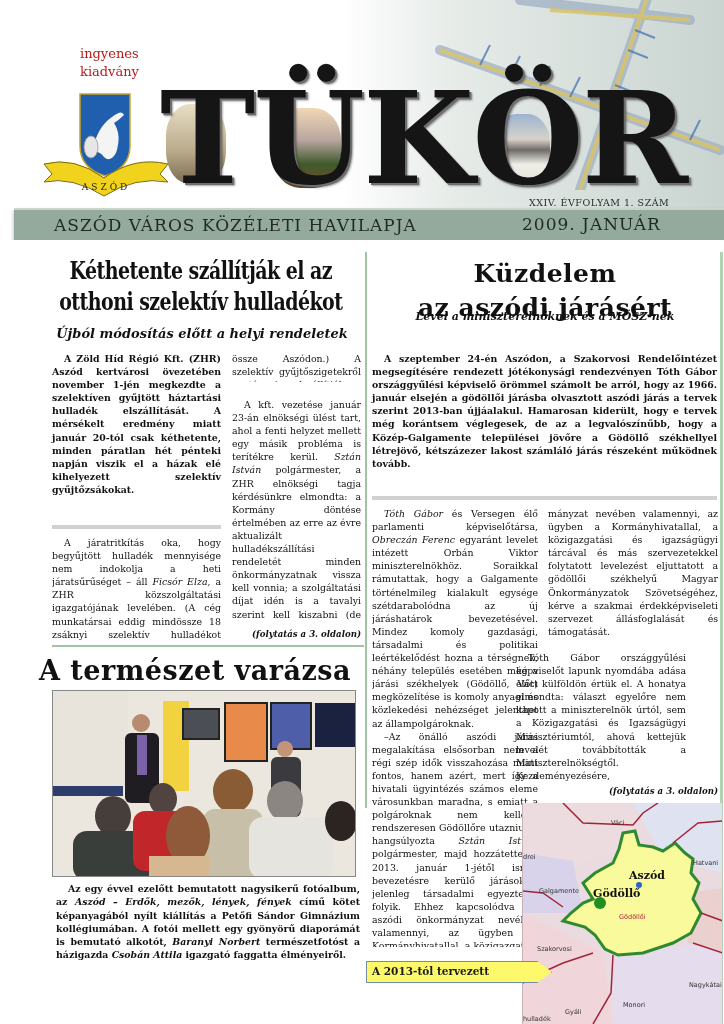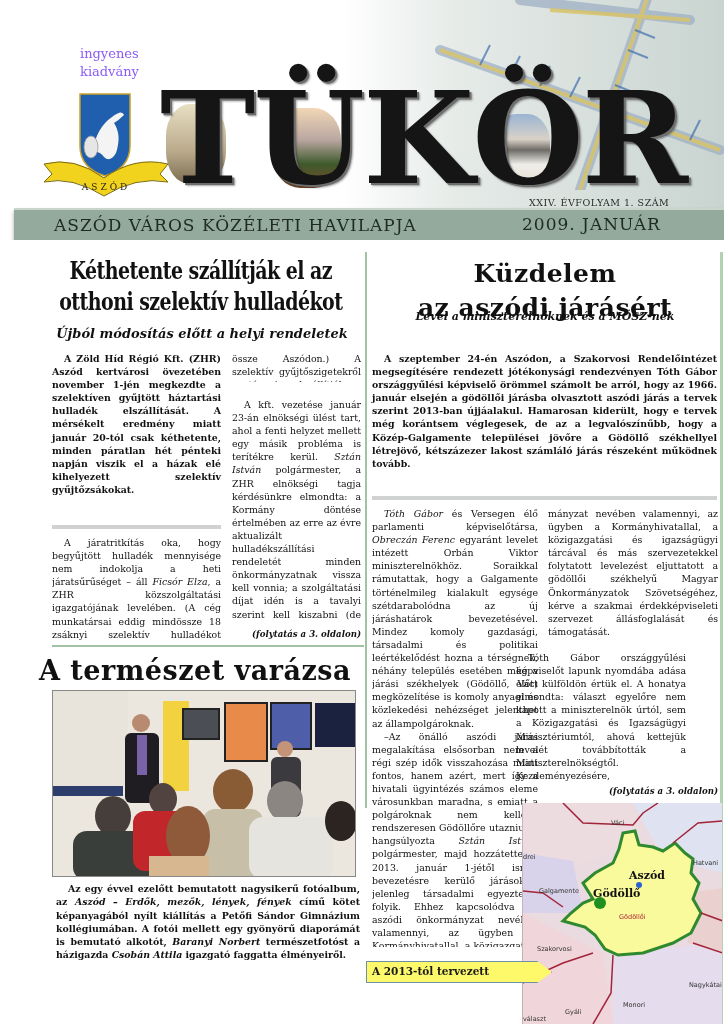--- a/index.html
+++ b/index.html
@@ -5,21 +5,21 @@
   * { box-sizing: border-box; margin: 0; padding: 0; }
   html, body { width: 724px; height: 1024px; background: #ffffff; overflow: hidden; }
   body { position: relative; font-family: "DejaVu Serif", serif; color: #111; }
 
   
   .masthead { position: absolute; left: 0; top: 0; width: 724px; height: 240px; overflow: hidden; }
   .mh-bg { position: absolute; left: 340px; top: 0; width: 384px; height: 215px;
     background: linear-gradient(90deg, rgba(255,255,255,1) 0%, #e6ebe8 30%, #c9d4d0 100%); }
   .snowflake { position: absolute; left: 400px; top: -10px; width: 330px; height: 200px; }
   .free-label { position: absolute; left: 80px; top: 45px; font-family: "DejaVu Serif", serif;
-    font-size: 13px; line-height: 18px; color: #8b5cf6; text-align: left; }
+    font-size: 13px; line-height: 18px; color: #b91c1c; text-align: left; }
   .crest { position: absolute; left: 42px; top: 92px; width: 130px; height: 110px; }
   .title-letters { position: absolute; left: 160px; top: 78px; height: 120px; display: flex; gap: 2px; }
   .letter { position: relative; font-family: "DejaVu Serif", serif; font-weight: bold;
     font-size: 128px; line-height: 120px; color: #151515; letter-spacing: -4px;
     text-shadow: 2px 2px 0 #6e6e6e, 3px 3px 2px rgba(0,0,0,.35); }
   .photo-inset { position: absolute; border-radius: 40%; overflow: hidden; }
 
   .band { position: absolute; left: 14px; top: 208px; width: 710px; height: 33px;
     background: #93aa9c; border-top: 2px solid #c8d4cc; box-shadow: 0 3px 4px rgba(0,0,0,.35); }
   .band-title { position: absolute; left: 40px; top: 5px; font-family: "DejaVu Serif", serif;
@@ -257,15 +257,15 @@
   <span class="map-label" style="left:0px;top:50px;">drei</span>
   <span class="map-label" style="left:170px;top:56px;">Hatvani</span>
   <span class="map-label" style="left:16px;top:84px;">Galgamente</span>
   <span class="map-label big" style="left:106px;top:66px;">Aszód</span>
   <span class="map-label big" style="left:70px;top:84px;">Gödöllő</span>
   <span class="map-label red" style="left:96px;top:110px;">Gödöllői</span>
   <span class="map-label" style="left:14px;top:142px;">Szakorvosi</span>
   <span class="map-label" style="left:166px;top:178px;">Nagykátai</span>
   <span class="map-label" style="left:100px;top:198px;">Monori</span>
   <span class="map-label" style="left:42px;top:205px;">Gyáli</span>
-  <span class="map-label" style="left:0px;top:212px;">választ</span>
+  <span class="map-label" style="left:0px;top:212px;">hulladék</span>
 </div>
 <div class="map-callout">A 2013-tól tervezett járáshatárok</div>
 
 </body></html>

